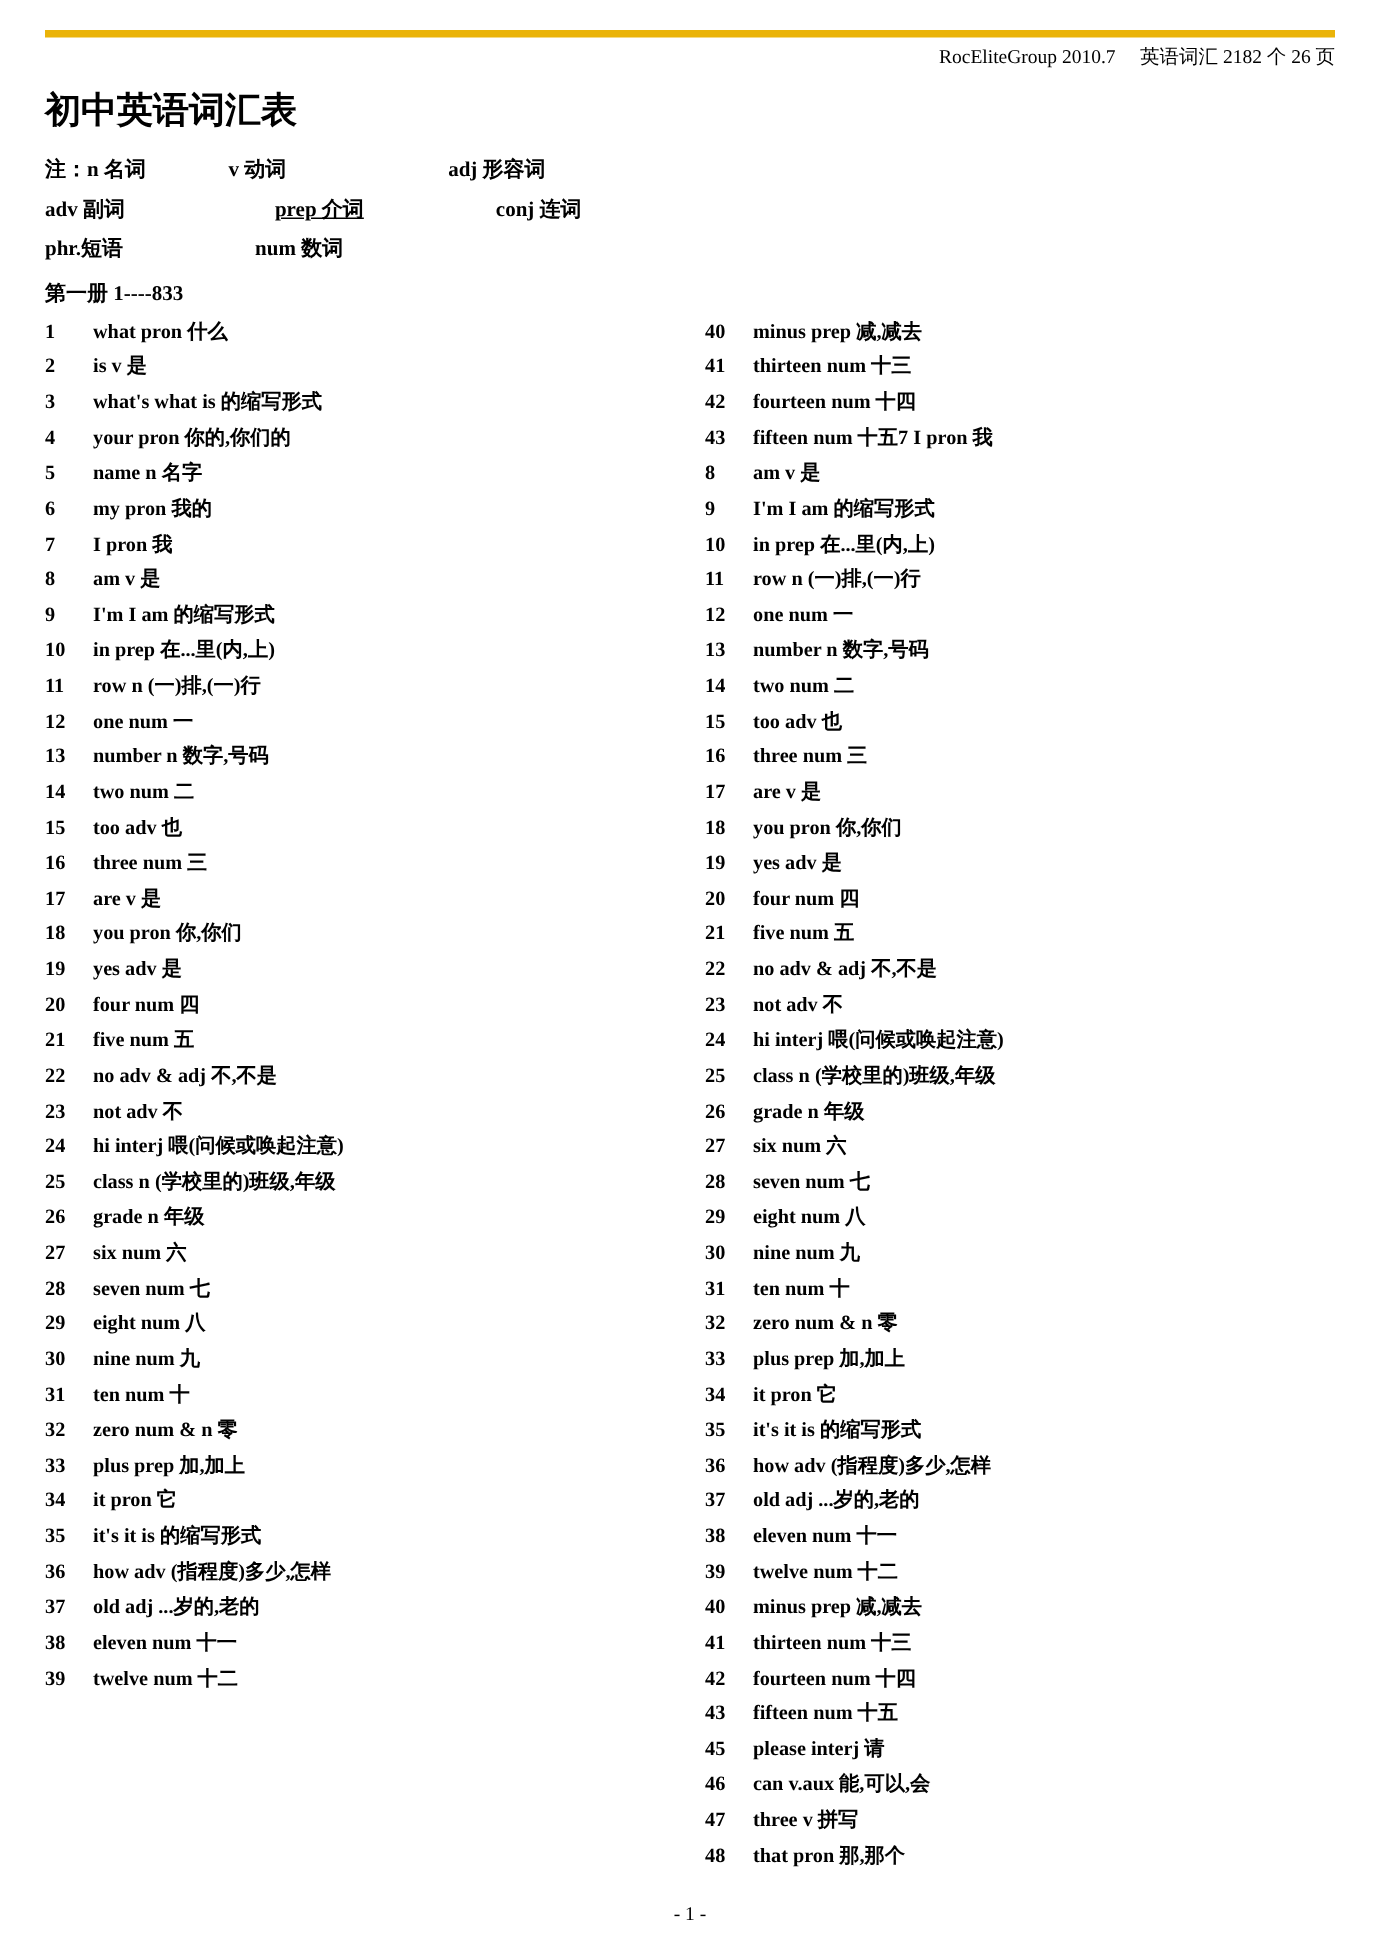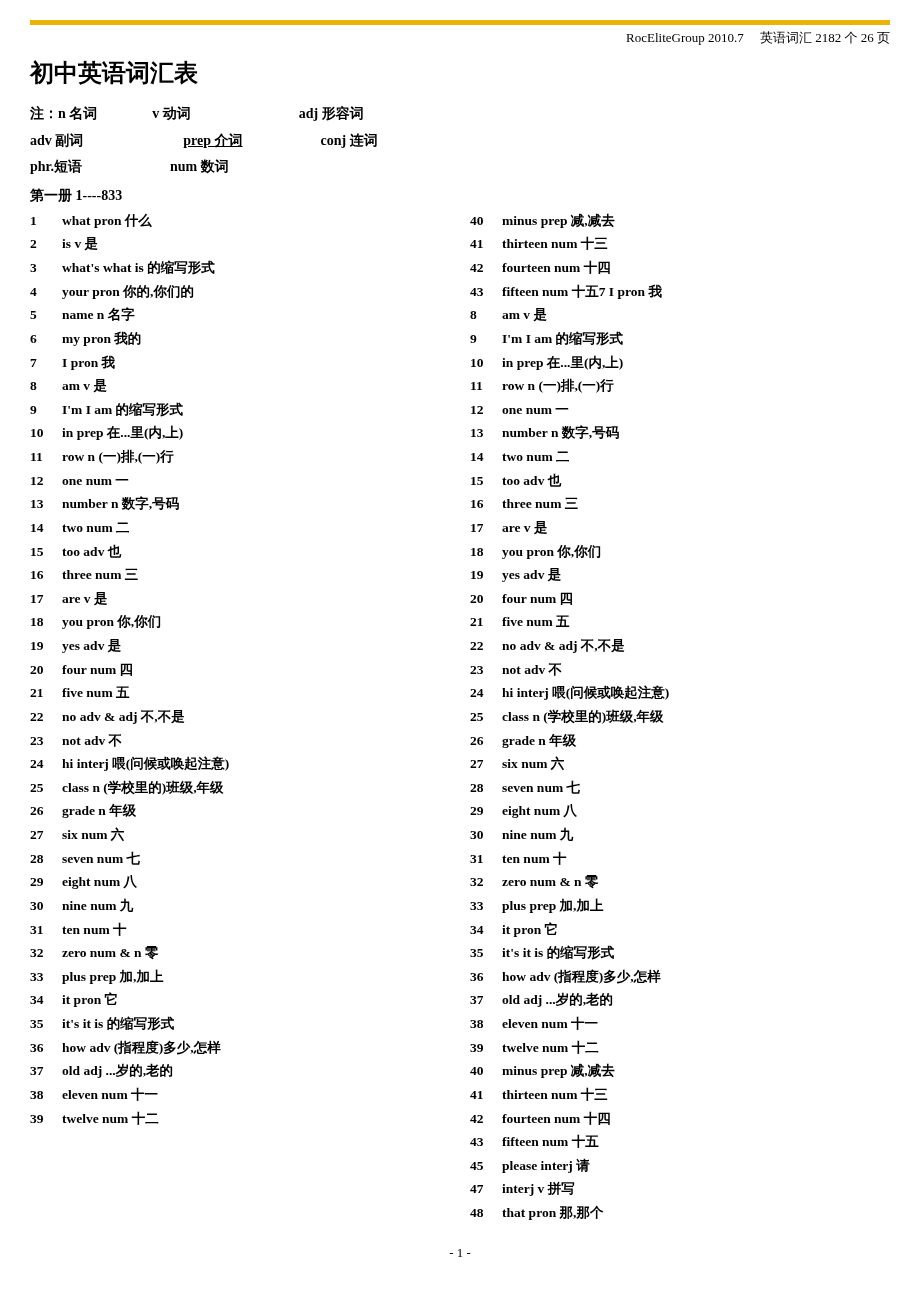--- a/index.html
+++ b/index.html
@@ -84,21 +84,21 @@
 
 <div class="legend">
   <div class="legend-row">
     <span>注：n&nbsp;名词</span>
     <span>&nbsp;&nbsp;v&nbsp;动词</span>
     <span style="margin-left:60px;">adj&nbsp;形容词</span>
   </div>
   <div class="legend-row">
     <span>adv&nbsp;副词</span>
     <span style="margin-left:52px;text-decoration:underline;">prep&nbsp;介词</span>
-    <span style="margin-left:30px;">conj&nbsp;连词</span>
+    <span style="margin-left:40px;">conj&nbsp;连词</span>
   </div>
   <div class="legend-row">
     <span>phr.短语</span>
     <span style="margin-left:40px;">num&nbsp;数词</span>
   </div>
 </div>
 
 <div class="section-header">第一册 1----833</div>
 
 <div class="two-col">
@@ -421,22 +421,26 @@
       </div>
       <div class="entry">
         <span class="num">43</span>
         <span class="meaning">fifteen  num 十五</span>
       </div>
       <div class="entry">
         <span class="num">45</span>
         <span class="meaning">please  interj 请</span>
       </div>
       <div class="entry">
+        <span class="num">46</span>
+        <span class="meaning">can  v.aux 能,可以,会</span>
+      </div>
+      <div class="entry">
         <span class="num">47</span>
-        <span class="meaning">interj  v 拼写</span>
+        <span class="meaning">three  v 拼写</span>
       </div>
       <div class="entry">
         <span class="num">48</span>
         <span class="meaning">that  pron 那,那个</span>
       </div>
     </div>
 </div>
 
 <div class="page-num">- 1 -</div>
 

